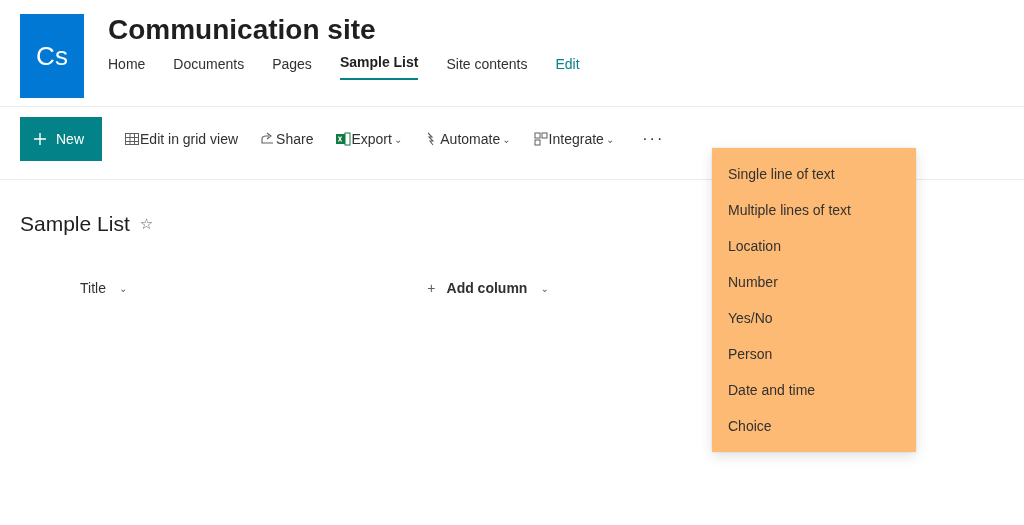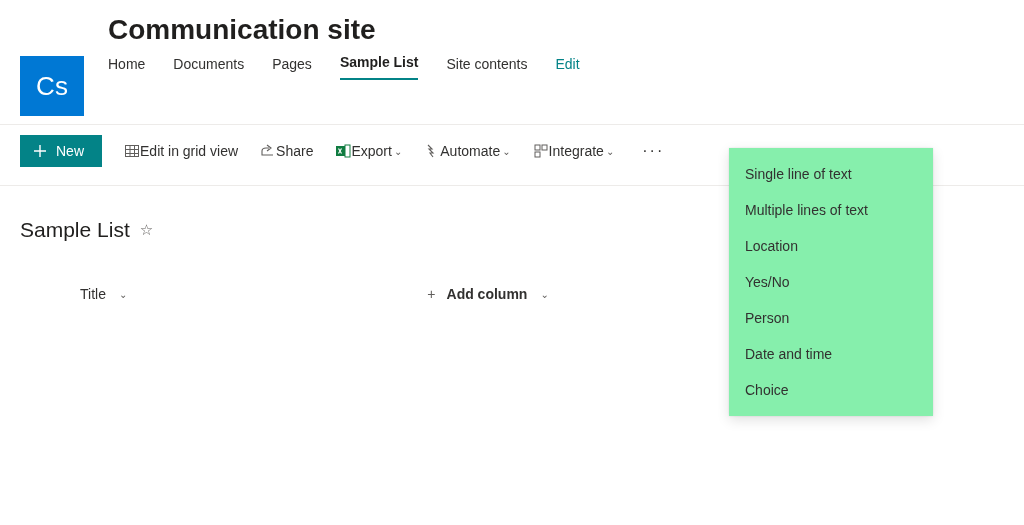--- a/index.html
+++ b/index.html
@@ -1,54 +1,54 @@
 <!DOCTYPE html>
 <html><head>
 <meta charset="utf-8">
 <style>
   * { box-sizing: border-box; margin: 0; padding: 0; font-family: "Segoe UI", Arial, sans-serif; }
   body { background: #fff; color: #323130; width: 1024px; height: 525px; overflow: hidden; }
 
   
   .site-header { display: flex; align-items: flex-start; padding: 14px 20px 0 20px; }
-  .site-logo { width: 64px; height: 60px; background: #0078d4; color: #fff; display: flex; align-items: center; justify-content: center; font-size: 26px; font-weight: 400; margin-right: 24px; margin-top: 42px; }
+  .site-logo { width: 64px; height: 84px; background: #0078d4; color: #fff; display: flex; align-items: center; justify-content: center; font-size: 26px; font-weight: 400; margin-right: 24px; }
   .site-info { display: flex; flex-direction: column; }
   .site-title { font-size: 28px; font-weight: 600; color: #201f1e; margin-bottom: 8px; }
   .top-nav { display: flex; gap: 28px; align-items: flex-end; font-size: 14px; }
   .top-nav a { text-decoration: none; color: #323130; padding-bottom: 8px; }
   .top-nav a.active { font-weight: 600; border-bottom: 2px solid #038387; color: #201f1e; }
   .top-nav a.edit { color: #038387; }
 
   .divider { height: 1px; background: #edebe9; margin-top: 8px; }
 
   
   .cmd-bar { display: flex; align-items: center; gap: 22px; padding: 10px 20px; font-size: 14px; color: #323130; }
-  .new-btn { background: #038387; color: #fff; border: none; padding: 6px 18px 6px 12px; font-size: 14px; display: inline-flex; align-items: center; gap: 8px; cursor: pointer; height: 32px; }
+  .new-btn { background: #038387; color: #fff; border: none; padding: 6px 18px 6px 12px; font-size: 14px; display: inline-flex; align-items: center; gap: 8px; cursor: pointer; height: 44px; }
   .cmd-item { display: inline-flex; align-items: center; gap: 0; cursor: pointer; color: #323130; }
   .chevron { font-size: 10px; color: #605e5c; margin-left: 2px; }
   .more-dots { letter-spacing: 2px; font-size: 16px; cursor: pointer; padding: 0 6px; }
 
   
   .list-area { padding: 32px 20px 12px 20px; position: relative; }
   .list-title-row { display: flex; align-items: center; gap: 10px; margin-bottom: 44px; }
   .list-title { font-size: 21px; font-weight: 400; color: #201f1e; }
   .star { color: #605e5c; font-size: 15px; cursor: pointer; }
 
   .columns { display: flex; align-items: center; gap: 300px; padding-left: 60px; font-size: 14px; color: #323130; }
   .col-head { display: inline-flex; align-items: center; gap: 11px; cursor: pointer; }
   .add-col { font-weight: 600; text-align: right; }
   .plus-mini { color: #605e5c; font-weight: 400; }
 
   
   .add-col-menu {
     position: absolute;
     top: 148px;
-    left: 729px;
+    left: 712px;
     width: 204px;
-    background: #86efac;
+    background: #fdba74;
     box-shadow: 0 4px 12px rgba(0,0,0,0.12), 0 0 2px rgba(0,0,0,0.1);
     padding: 8px 0;
   }
   .menu-item {
     padding: 10px 16px;
     font-size: 14px;
     color: #323130;
     cursor: pointer;
   }
   .menu-item.highlight span { background: #ffff00; }
@@ -158,17 +158,18 @@
       <span class="add-col">Add column</span>
       <span class="chevron">⌄</span>
     </div>
   </div>
 </div>
 
 <div class="add-col-menu">
   <div class="menu-item"><span>Single line of text</span></div>
   <div class="menu-item"><span>Multiple lines of text</span></div>
   <div class="menu-item"><span>Location</span></div>
+  <div class="menu-item"><span>Number</span></div>
   <div class="menu-item"><span>Yes/No</span></div>
   <div class="menu-item"><span>Person</span></div>
   <div class="menu-item"><span>Date and time</span></div>
   <div class="menu-item"><span>Choice</span></div>
 </div>
 
 </body></html>

